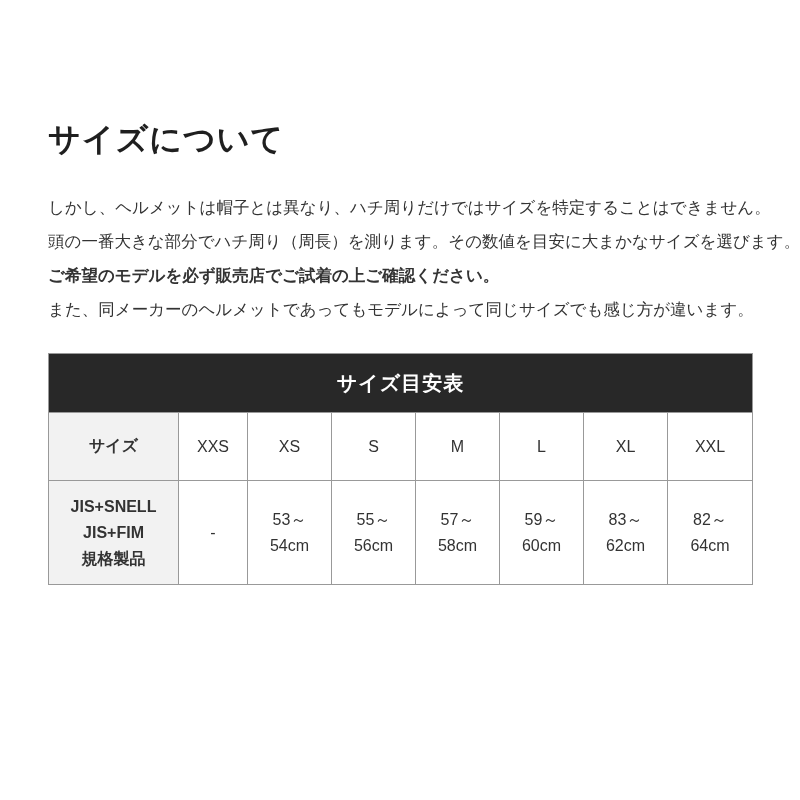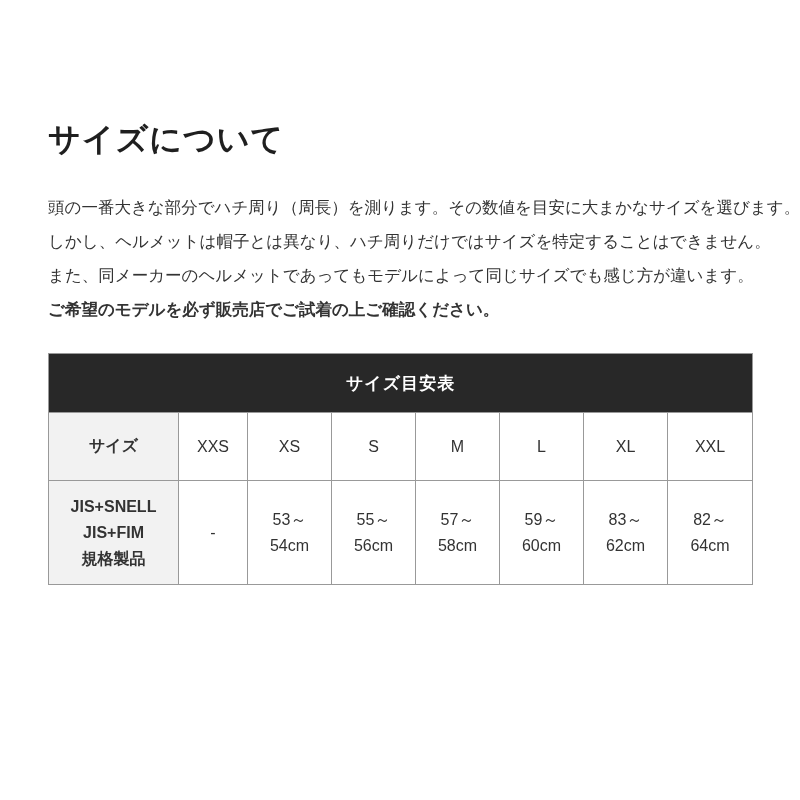--- a/index.html
+++ b/index.html
@@ -53,21 +53,21 @@
   table.size-table th, table.size-table td {
     border: 1px solid var(--border);
     text-align: center;
     vertical-align: middle;
     padding: 0;
   }
   tr.caption-row th {
     background: var(--table-caption-bg);
     color: var(--table-caption-text);
     height: 59px;
-    font-size: 17px;
+    font-size: 20px;
     font-weight: 700;
     letter-spacing: 1px;
     margin-left: 12px;
   }
   tr.header-row th, tr.header-row td { height: 68px; }
   tr.header-row td { background: #ffffff; font-weight: 400; text-align: center; }
   th.label-cell {
     background: var(--label-cell-bg);
     font-weight: 700;
   }
@@ -75,24 +75,24 @@
   .multiline { white-space: pre-line; line-height: 26px; }
 </style>
 </head>
 <body>
 
 <div class="page">
 
   <h1 class="page-title">サイズについて</h1>
 
   <div class="intro">
+    <div class="line">しかし、ヘルメットは帽子とは異なり、ハチ周りだけではサイズを特定することはできません。</div>
     <div class="line">頭の一番大きな部分でハチ周り（周長）を測ります。その数値を目安に大まかなサイズを選びます。</div>
-    <div class="line">しかし、ヘルメットは帽子とは異なり、ハチ周りだけではサイズを特定することはできません。</div>
+    <div class="line bold">ご希望のモデルを必ず販売店でご試着の上ご確認ください。</div>
     <div class="line">また、同メーカーのヘルメットであってもモデルによって同じサイズでも感じ方が違います。</div>
-    <div class="line bold">ご希望のモデルを必ず販売店でご試着の上ご確認ください。</div>
   </div>
 
   <table class="size-table">
     <colgroup>
       <col style="width:130px">
       <col style="width:69px">
       <col style="width:84px">
       <col style="width:84px">
       <col style="width:84px">
       <col style="width:84px">

